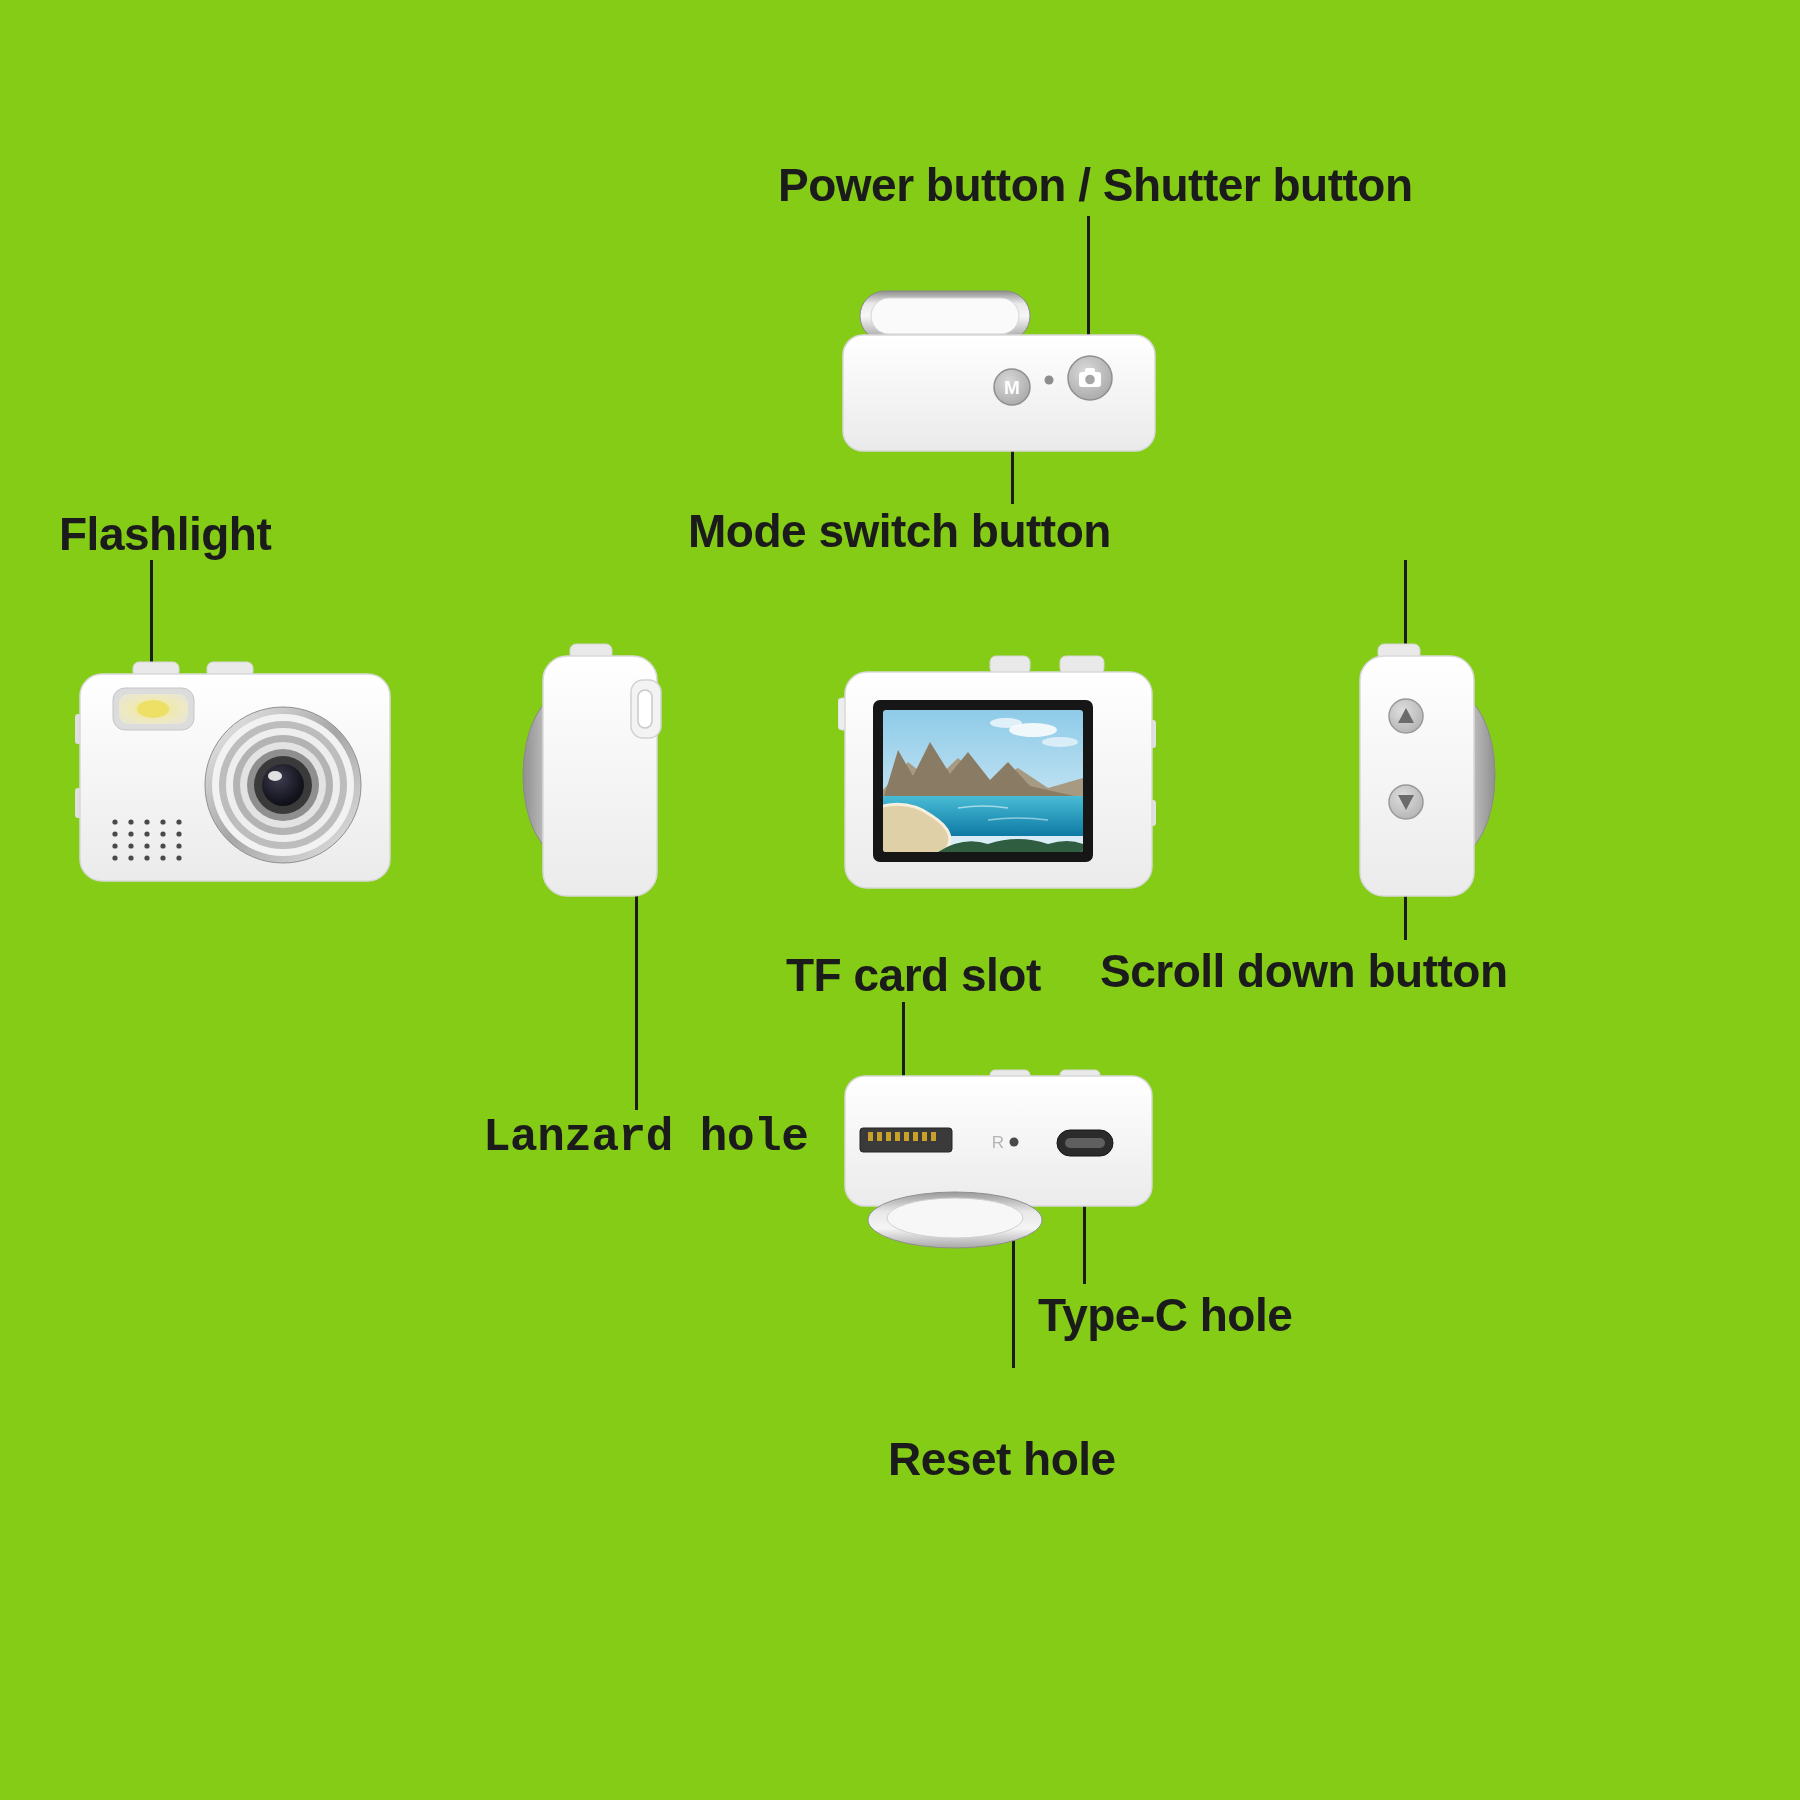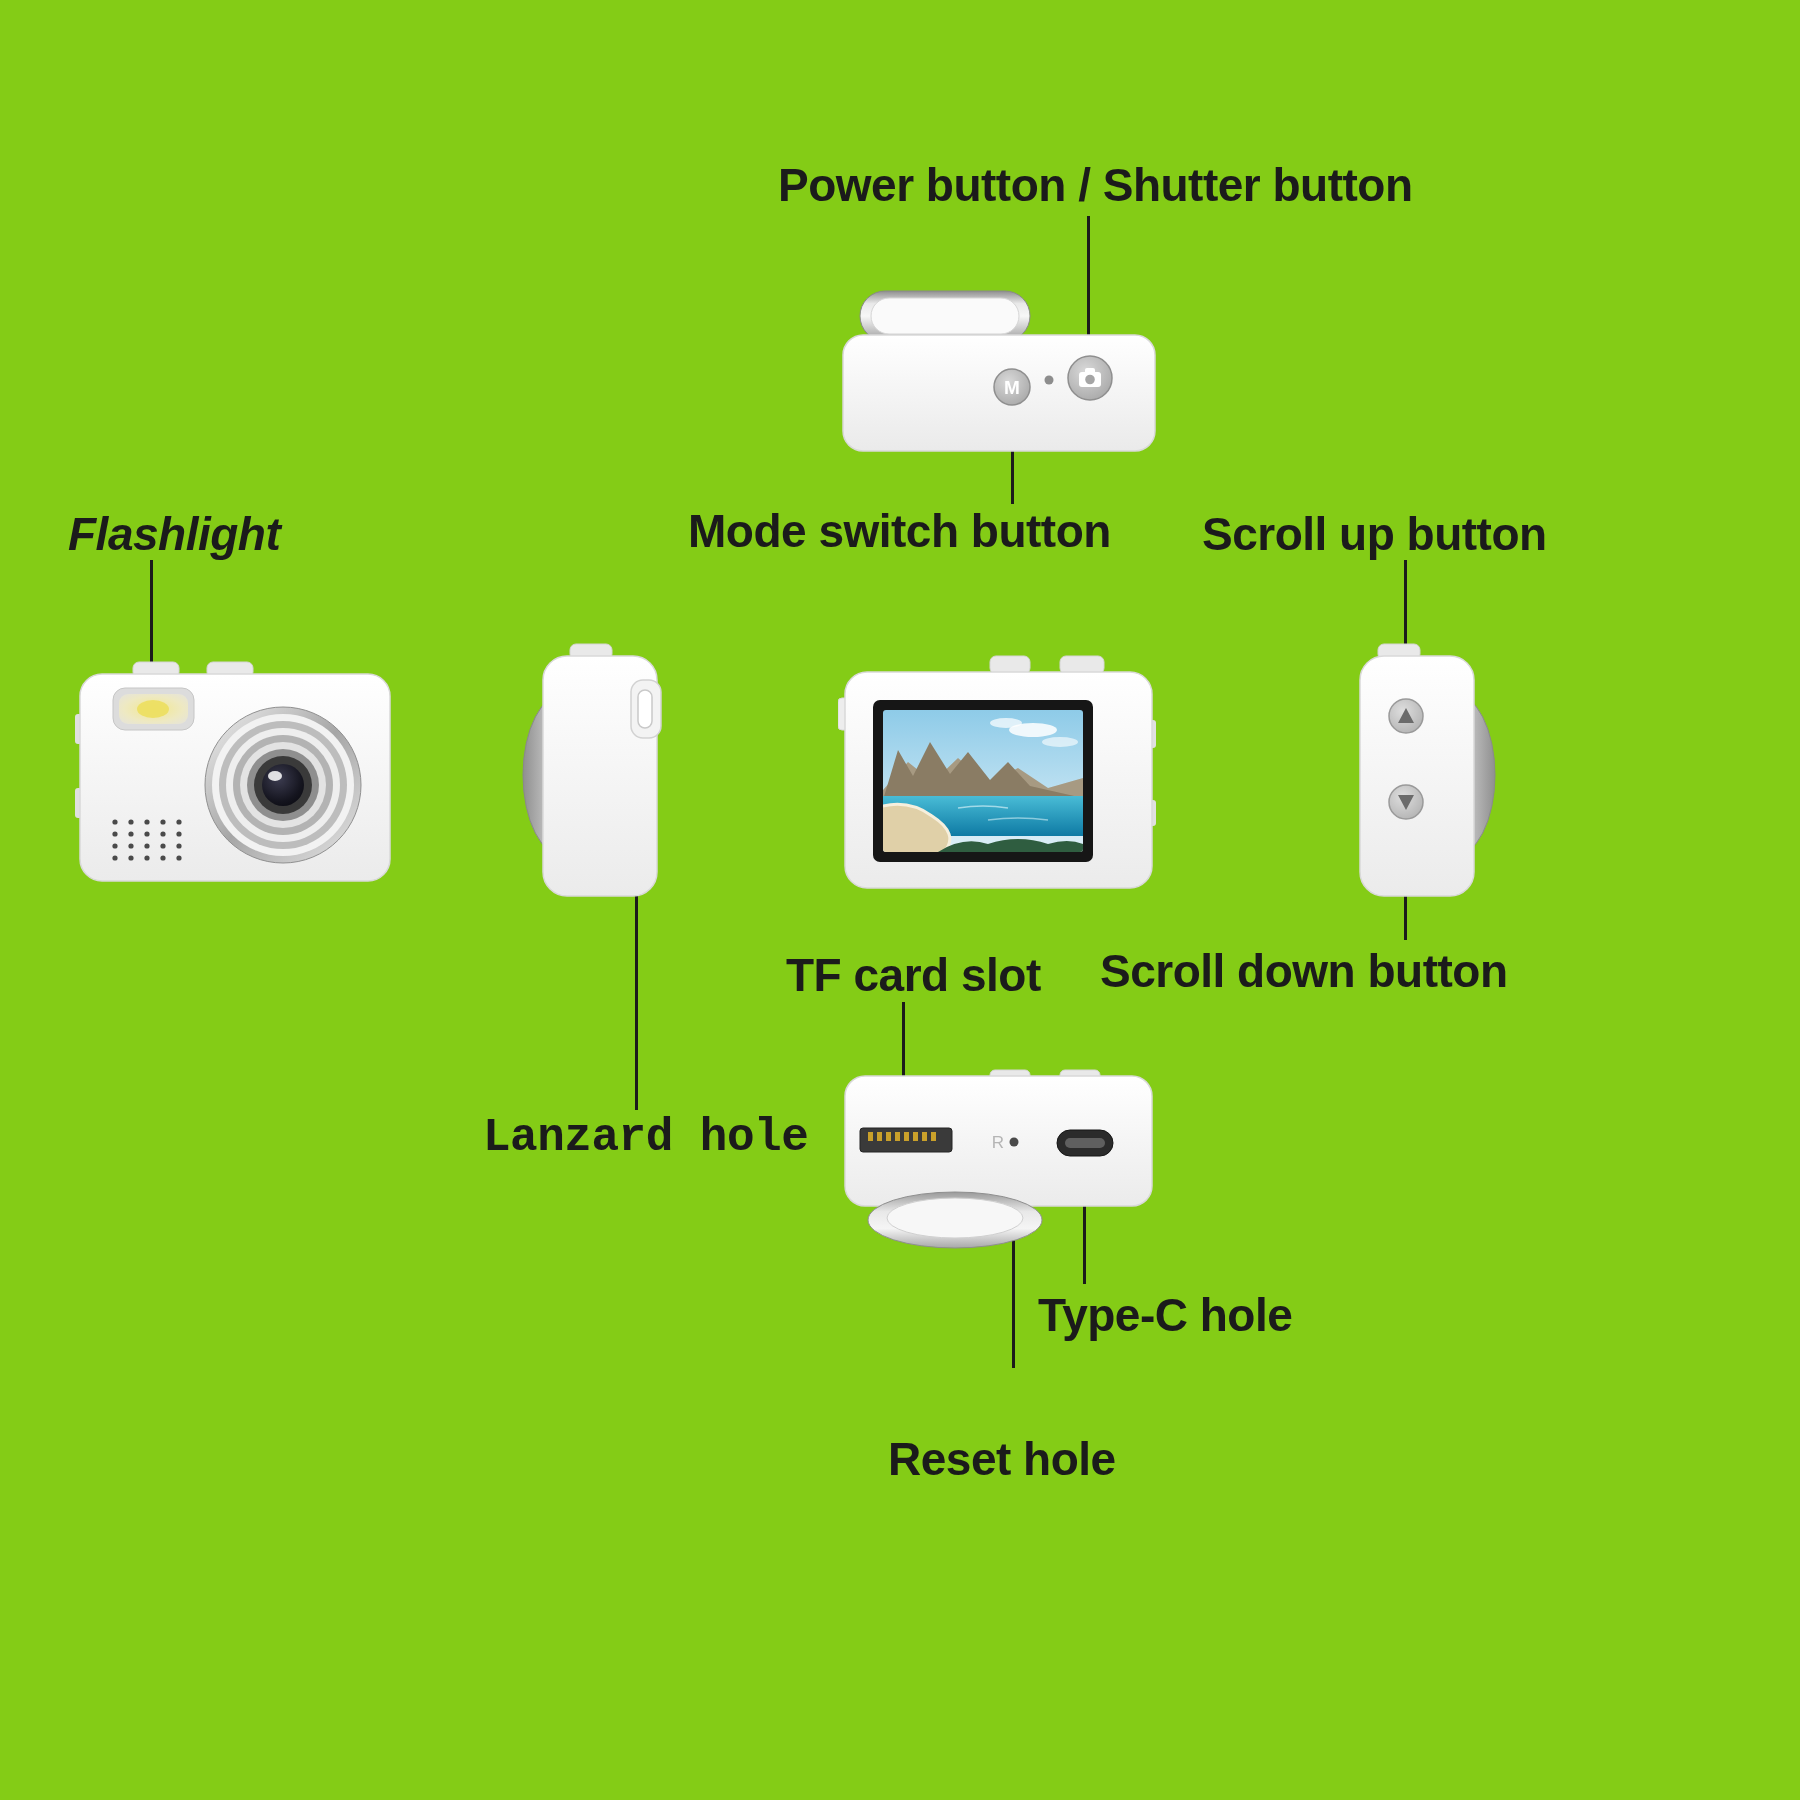--- a/index.html
+++ b/index.html
@@ -16,23 +16,22 @@
   .line { position:absolute; width:3px; background:#1b1b1b; }
   .view { position:absolute; }
   .view svg { display:block; }
 </style>
 </head>
 <body>
 
 <div class="canvas">
 
   <div class="label" style="left:778px; top:158px;">Power button / Shutter button</div>
-  <div class="label" style="left:68px; top:507px;font-style:italic;">Flashlight</div>
+  <div class="label" style="left:59px; top:507px;">Flashlight</div>
   <div class="label" style="left:688px; top:504px;">Mode switch button</div>
-  <div class="label" style="left:1202px; top:507px;">Scroll up button</div>
   <div class="label" style="left:1100px; top:944px;">Scroll down button</div>
   <div class="label" style="left:786px; top:948px;">TF card slot</div>
   <div class="label" style="left:483px; top:1112px;font-family:Liberation Mono, monospace;">Lanzard hole</div>
   <div class="label" style="left:1038px; top:1288px;">Type-C hole</div>
   <div class="label" style="left:888px; top:1432px;">Reset hole</div>
 
   <div class="line" style="left:1087px; top:216px; height:145px;"></div>
   <div class="line" style="left:1011px; top:404px; height:100px;"></div>
   <div class="line" style="left:150px; top:560px; height:148px;"></div>
   <div class="line" style="left:1404px; top:560px; height:145px;"></div>

